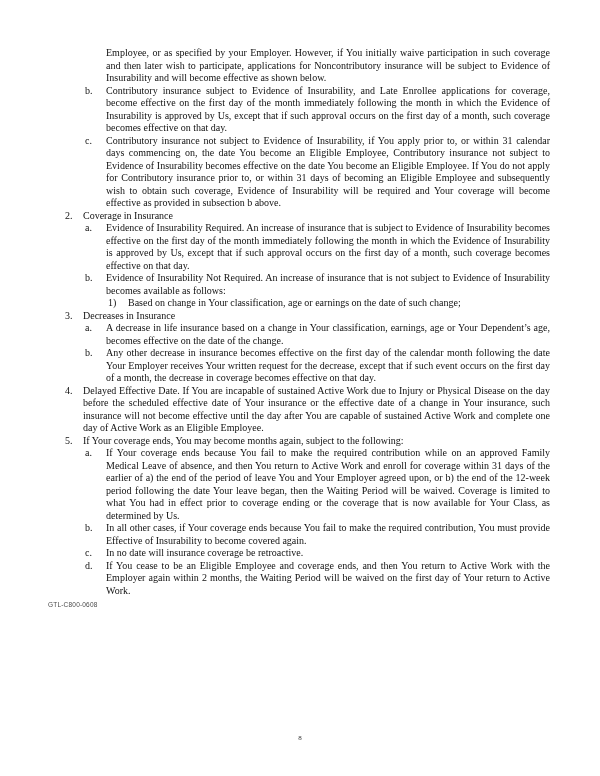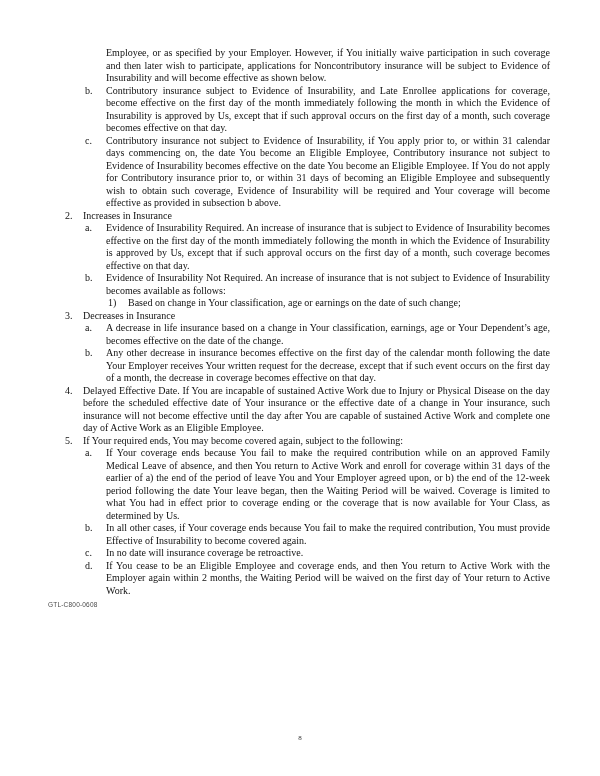--- a/index.html
+++ b/index.html
@@ -66,21 +66,21 @@
     <div class="text">Contributory insurance subject to Evidence of Insurability, and Late Enrollee applications for coverage, become effective on the first day of the month immediately following the month in which the Evidence of Insurability is approved by Us, except that if such approval occurs on the first day of a month, such coverage becomes effective on that day.</div>
   </div>
 
   <div class="item lvl2">
     <span class="marker">c.</span>
     <div class="text">Contributory insurance not subject to Evidence of Insurability, if You apply prior to, or within 31 calendar days commencing on, the date You become an Eligible Employee, Contributory insurance not subject to Evidence of Insurability becomes effective on the date You become an Eligible Employee.  If You do not apply for Contributory insurance prior to, or within 31 days of becoming an Eligible Employee and subsequently wish to obtain such coverage, Evidence of Insurability will be required and Your coverage will become effective as provided in subsection b above.</div>
   </div>
 
   <div class="item lvl1">
     <span class="marker">2.</span>
-    <div class="text">Increases in Insurance</div>
+    <div class="text">Coverage in Insurance</div>
   </div>
 
   <div class="item lvl2">
     <span class="marker">a.</span>
     <div class="text">Evidence of Insurability Required. An increase of insurance that is subject to Evidence of Insurability becomes effective on the first day of the month immediately following the month in which the Evidence of Insurability is approved by Us, except that if such approval occurs on the first day of a month, such coverage becomes effective on that day.</div>
   </div>
 
   <div class="item lvl2">
     <span class="marker">b.</span>
     <div class="text">Evidence of Insurability Not Required. An increase of insurance that is not subject to Evidence of Insurability becomes available as follows:</div>
@@ -106,21 +106,21 @@
     <div class="text">Any other decrease in insurance becomes effective on the first day of the calendar month following the date Your Employer receives Your written request for the decrease, except that if such event occurs on the first day of a month, the decrease in coverage becomes effective on that day.</div>
   </div>
 
   <div class="item lvl1">
     <span class="marker">4.</span>
     <div class="text">Delayed Effective Date. If You are incapable of sustained Active Work due to Injury or Physical Disease on the day before the scheduled effective date of Your insurance or the effective date of a change in Your insurance, such insurance will not become effective until the day after You are capable of sustained Active Work and complete one day of Active Work as an Eligible Employee.</div>
   </div>
 
   <div class="item lvl1">
     <span class="marker">5.</span>
-    <div class="text">If Your required ends, You may become covered again, subject to the following:</div>
+    <div class="text">If Your coverage ends, You may become months again, subject to the following:</div>
   </div>
 
   <div class="item lvl2">
     <span class="marker">a.</span>
     <div class="text">If Your coverage ends because You fail to make the required contribution while on an approved Family Medical Leave of absence, and then You return to Active Work and enroll for coverage within 31 days of the earlier of a) the end of the period of leave You and Your Employer agreed upon, or b) the end of the 12-week period following the date Your leave began, then the Waiting Period will be waived. Coverage is limited to what You had in effect prior to coverage ending or the coverage that is now available for Your Class, as determined by Us.</div>
   </div>
 
   <div class="item lvl2">
     <span class="marker">b.</span>
     <div class="text">In all other cases, if Your coverage ends because You fail to make the required contribution, You must provide Effective of Insurability to become covered again.</div>

